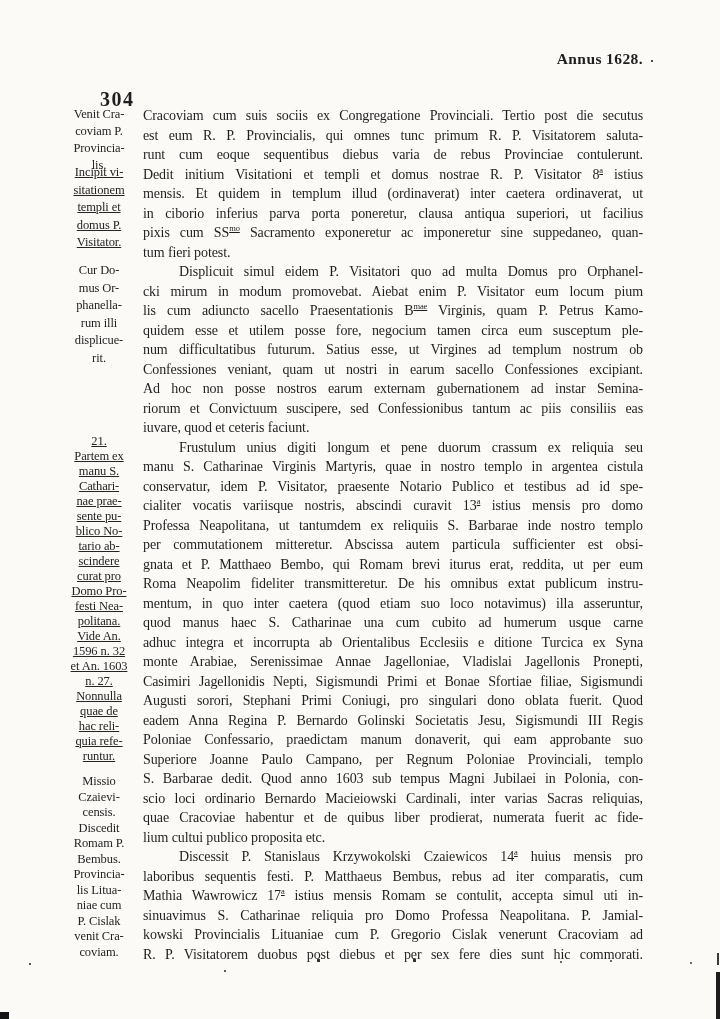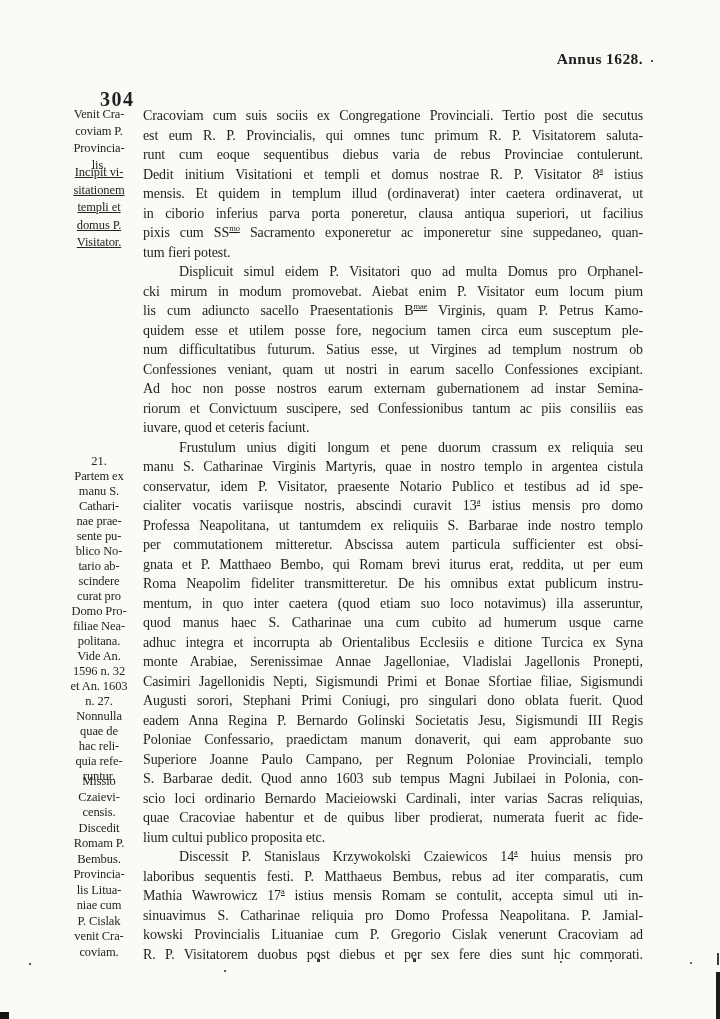--- a/index.html
+++ b/index.html
@@ -96,33 +96,41 @@
       <div class="mline">Provincia-</div>
       <div class="mline">lis.</div>
     </div>
     <div class="mnote" style="top: 164px; line-height: 17.5px; text-decoration: underline;">
       <div class="mline">Incipit vi-</div>
       <div class="mline">sitationem</div>
       <div class="mline">templi et</div>
       <div class="mline">domus P.</div>
       <div class="mline">Visitator.</div>
     </div>
-    <div class="mnote" style="top: 454px; line-height: 15px;">
+    <div class="mnote" style="top: 262px; line-height: 17.5px;">
+      <div class="mline">Cur Do-</div>
+      <div class="mline">mus Or-</div>
+      <div class="mline">phanella-</div>
+      <div class="mline">rum illi</div>
+      <div class="mline">displicue-</div>
+      <div class="mline">rit.</div>
+    </div>
+    <div class="mnote" style="top: 434px; line-height: 15px; text-decoration: underline;">
       <div class="mline">21.</div>
       <div class="mline">Partem ex</div>
       <div class="mline">manu S.</div>
       <div class="mline">Cathari-</div>
       <div class="mline">nae prae-</div>
       <div class="mline">sente pu-</div>
       <div class="mline">blico No-</div>
       <div class="mline">tario ab-</div>
       <div class="mline">scindere</div>
       <div class="mline">curat  pro</div>
       <div class="mline">Domo Pro-</div>
-      <div class="mline">filiae Nea-</div>
+      <div class="mline">festi Nea-</div>
       <div class="mline">politana.</div>
       <div class="mline">Vide An.</div>
       <div class="mline">1596 n. 32</div>
       <div class="mline">et An. 1603</div>
       <div class="mline">n. 27.</div>
       <div class="mline">Nonnulla</div>
       <div class="mline">quae de</div>
       <div class="mline">hac reli-</div>
       <div class="mline">quia refe-</div>
       <div class="mline">runtur.</div>

